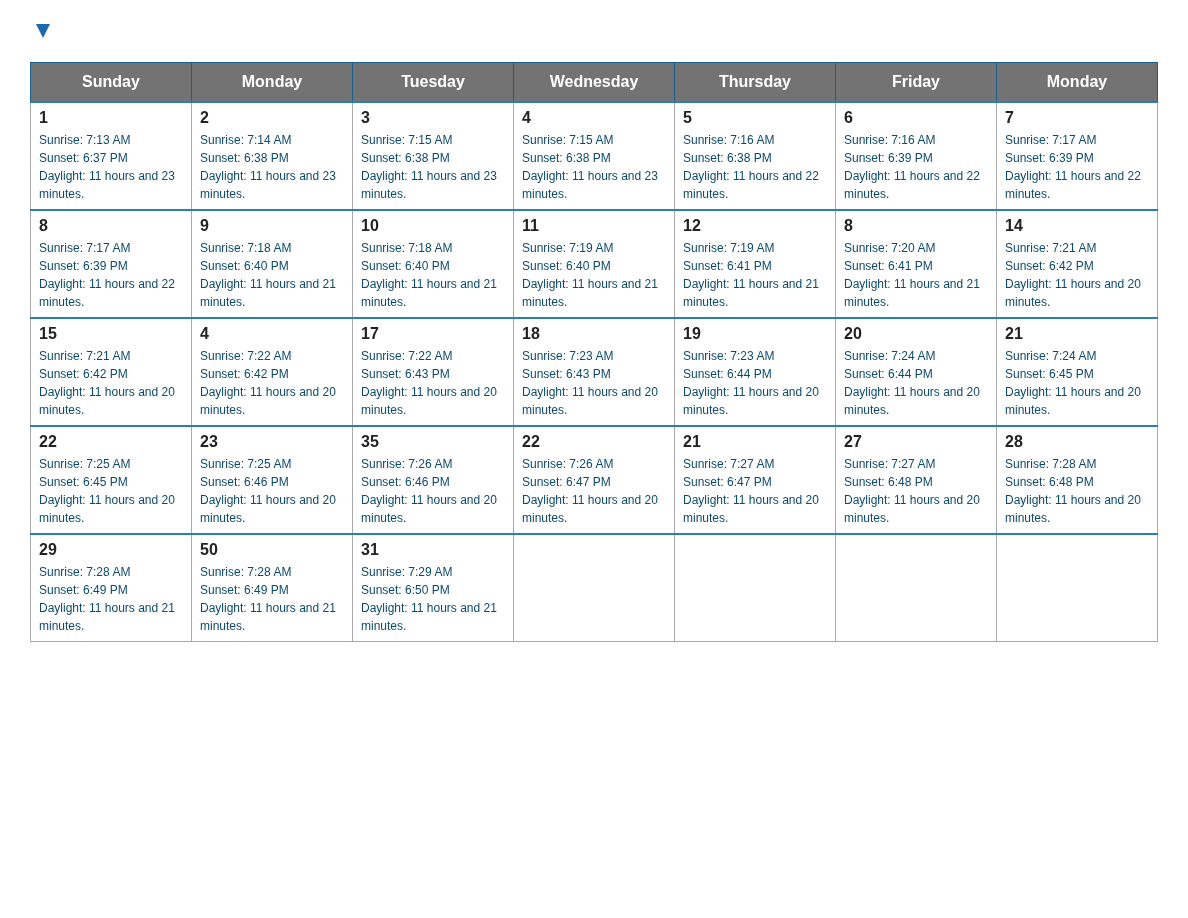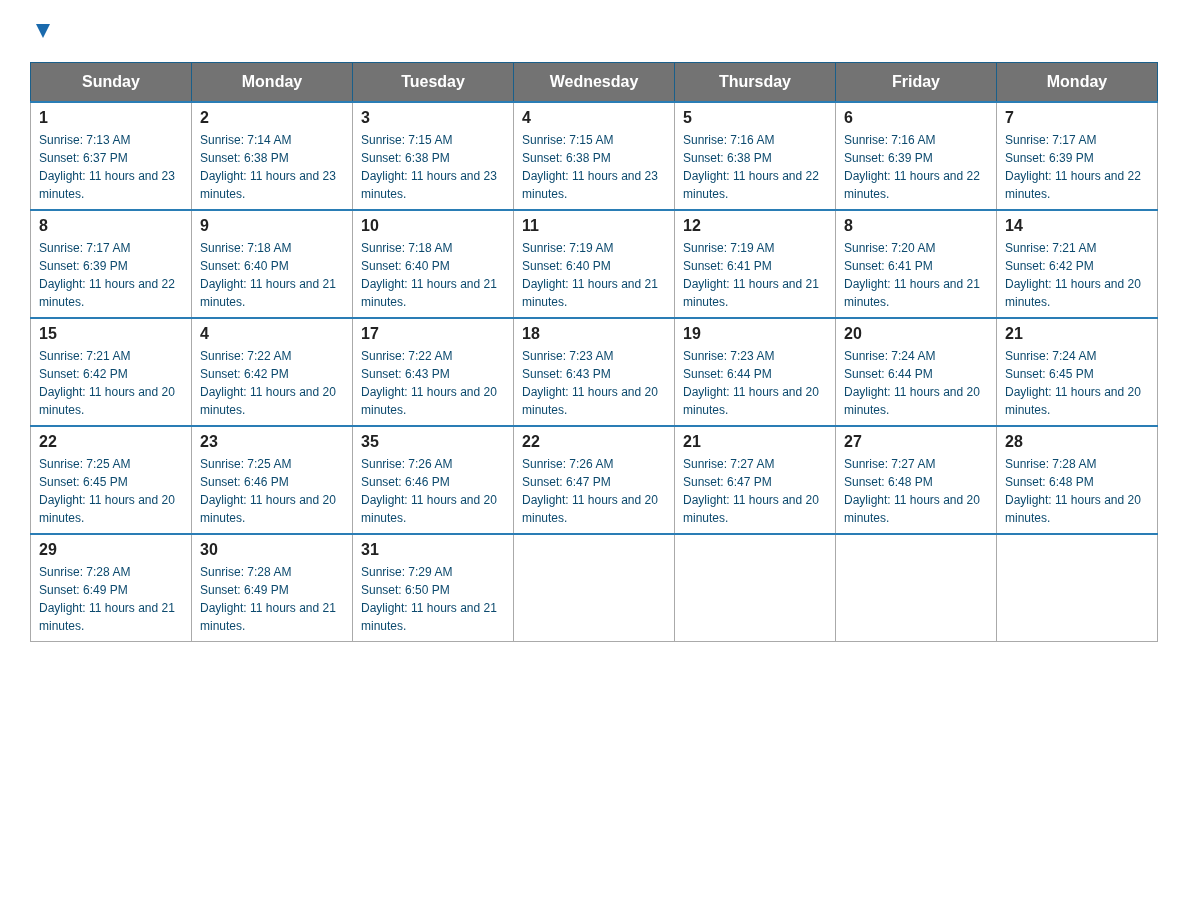--- a/index.html
+++ b/index.html
@@ -241,21 +241,21 @@
             <div class="day-number">28</div>
             <div class="day-info">Sunrise: 7:28 AM<br>Sunset: 6:48 PM<br>Daylight: 11 hours and 20 minutes.</div>
           </td>
         </tr>
         <tr class="week-row">
           <td>
             <div class="day-number">29</div>
             <div class="day-info">Sunrise: 7:28 AM<br>Sunset: 6:49 PM<br>Daylight: 11 hours and 21 minutes.</div>
           </td>
           <td>
-            <div class="day-number">30</div>
+            <div class="day-number">50</div>
             <div class="day-info">Sunrise: 7:28 AM<br>Sunset: 6:49 PM<br>Daylight: 11 hours and 21 minutes.</div>
           </td>
           <td>
             <div class="day-number">31</div>
             <div class="day-info">Sunrise: 7:29 AM<br>Sunset: 6:50 PM<br>Daylight: 11 hours and 21 minutes.</div>
           </td>
           <td class="empty-cell"></td>
           <td class="empty-cell"></td>
           <td class="empty-cell"></td>
           <td class="empty-cell"></td>

